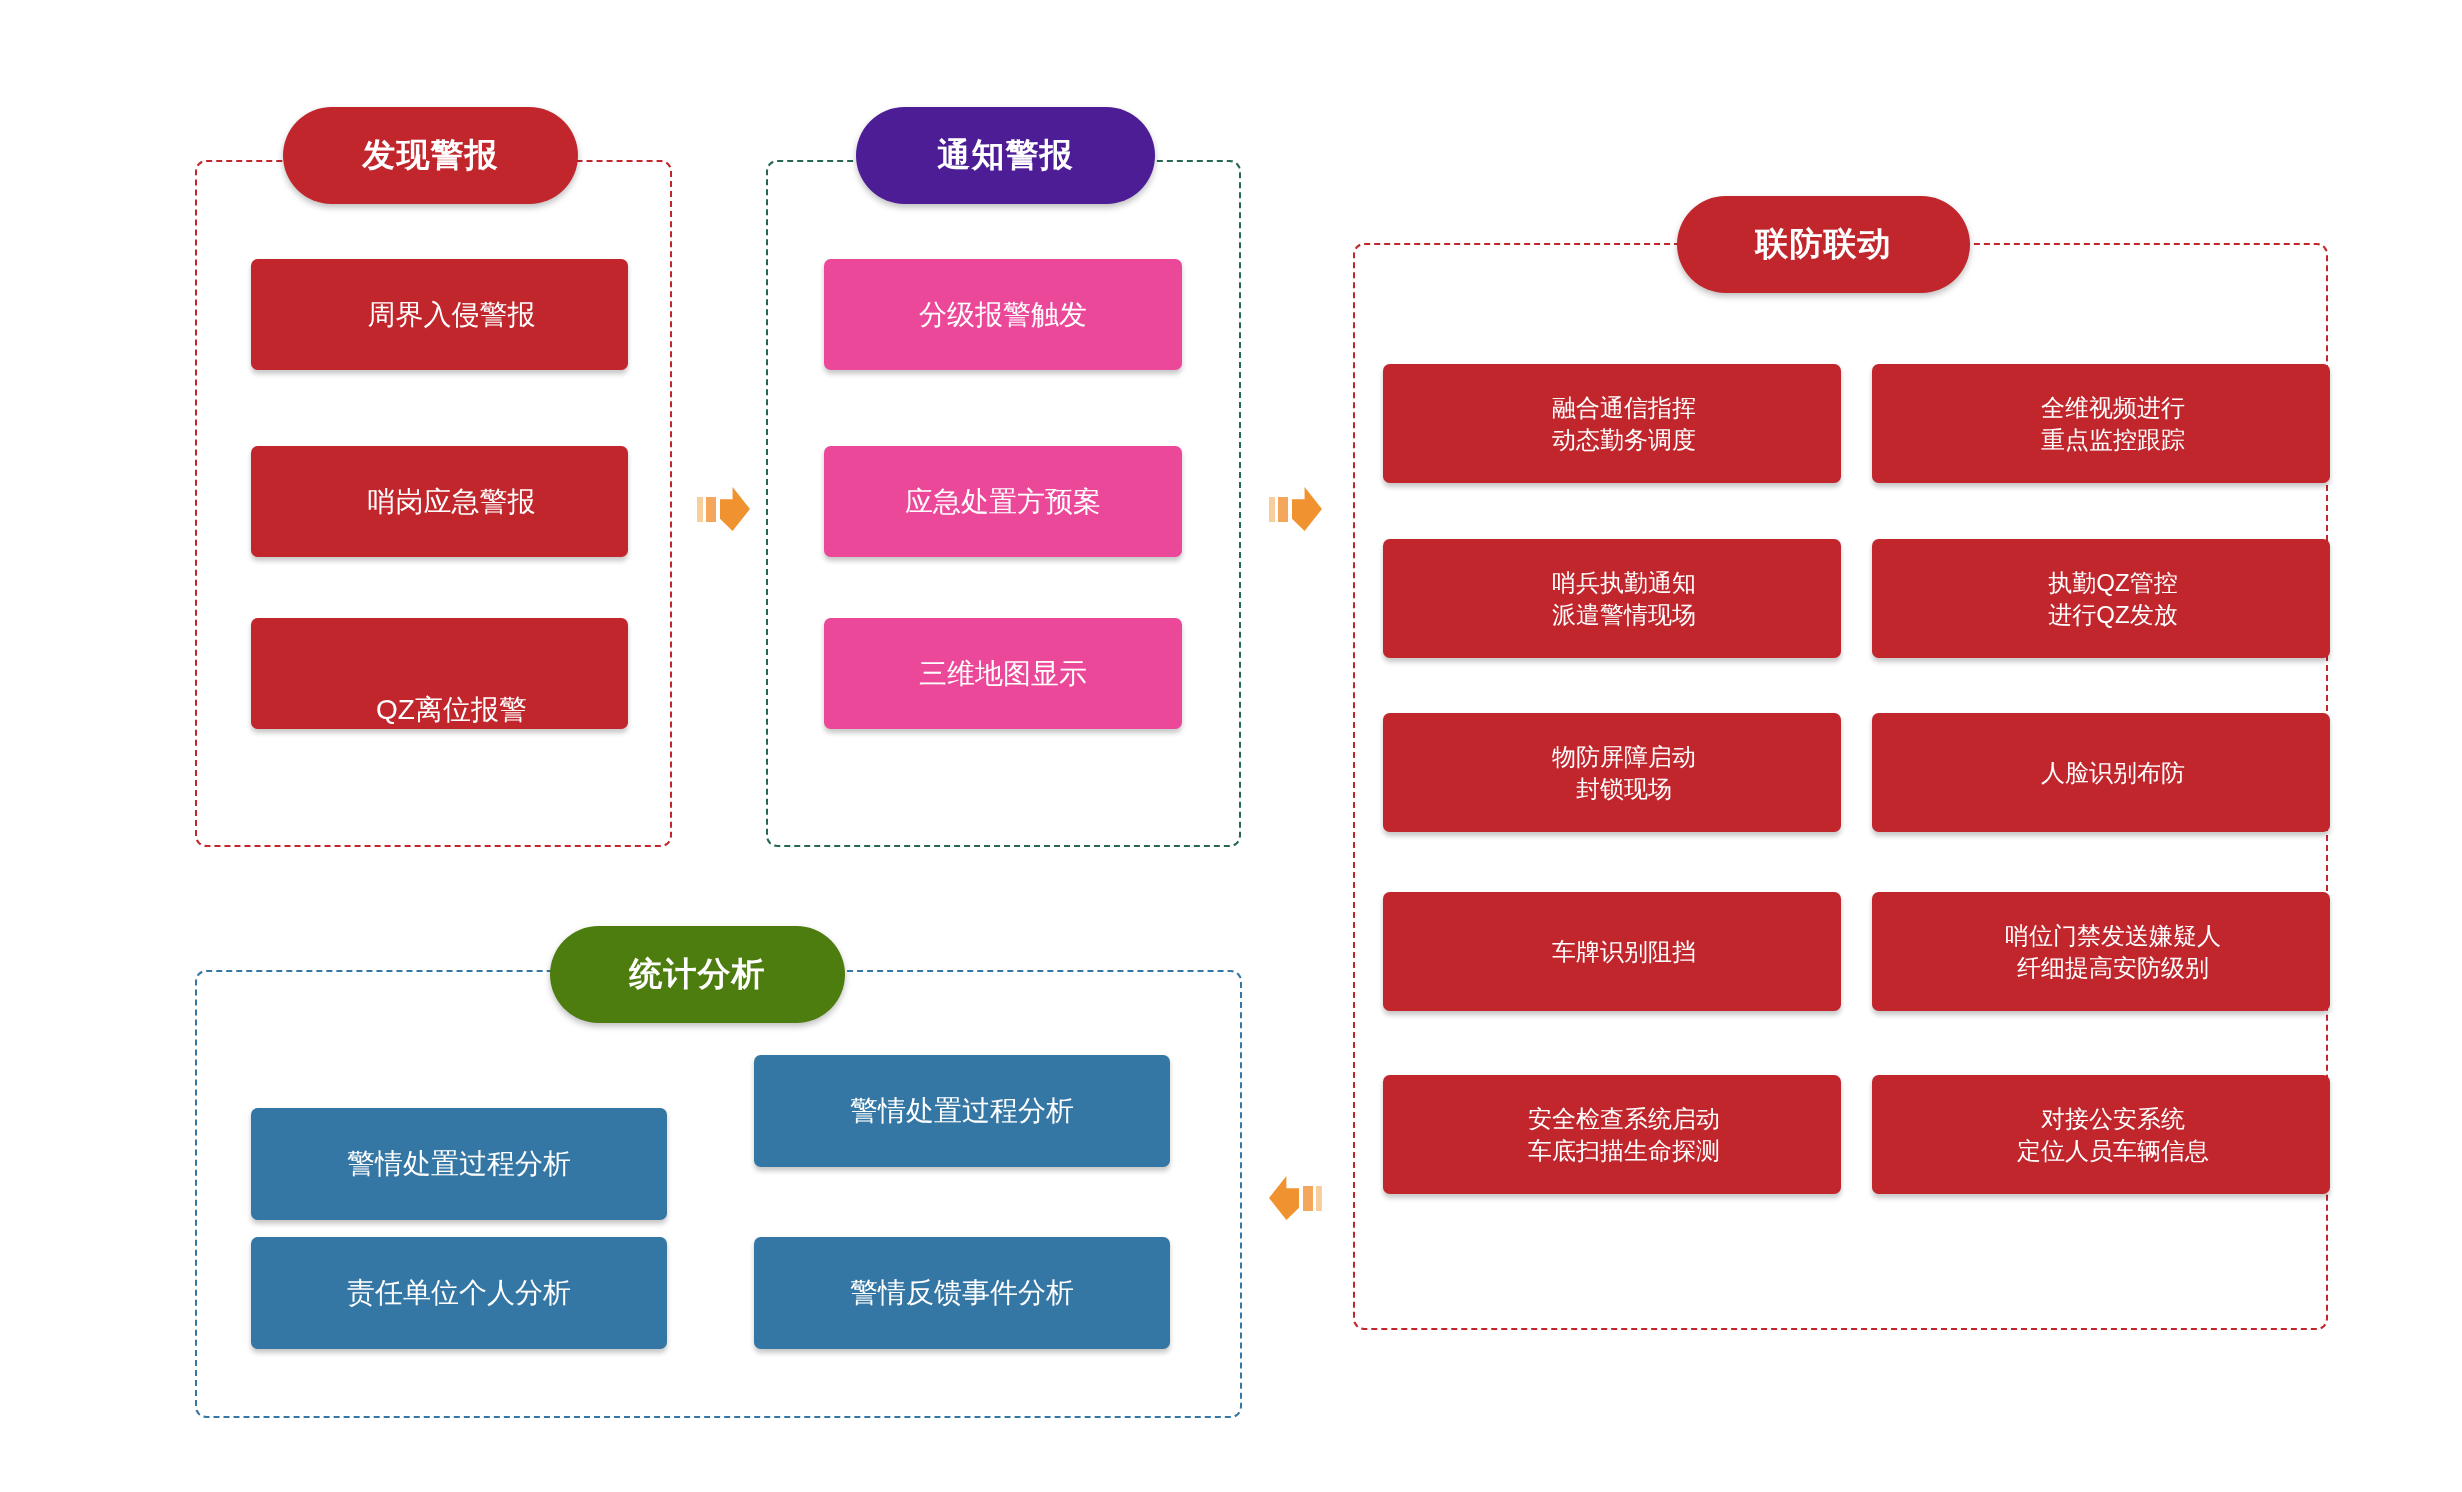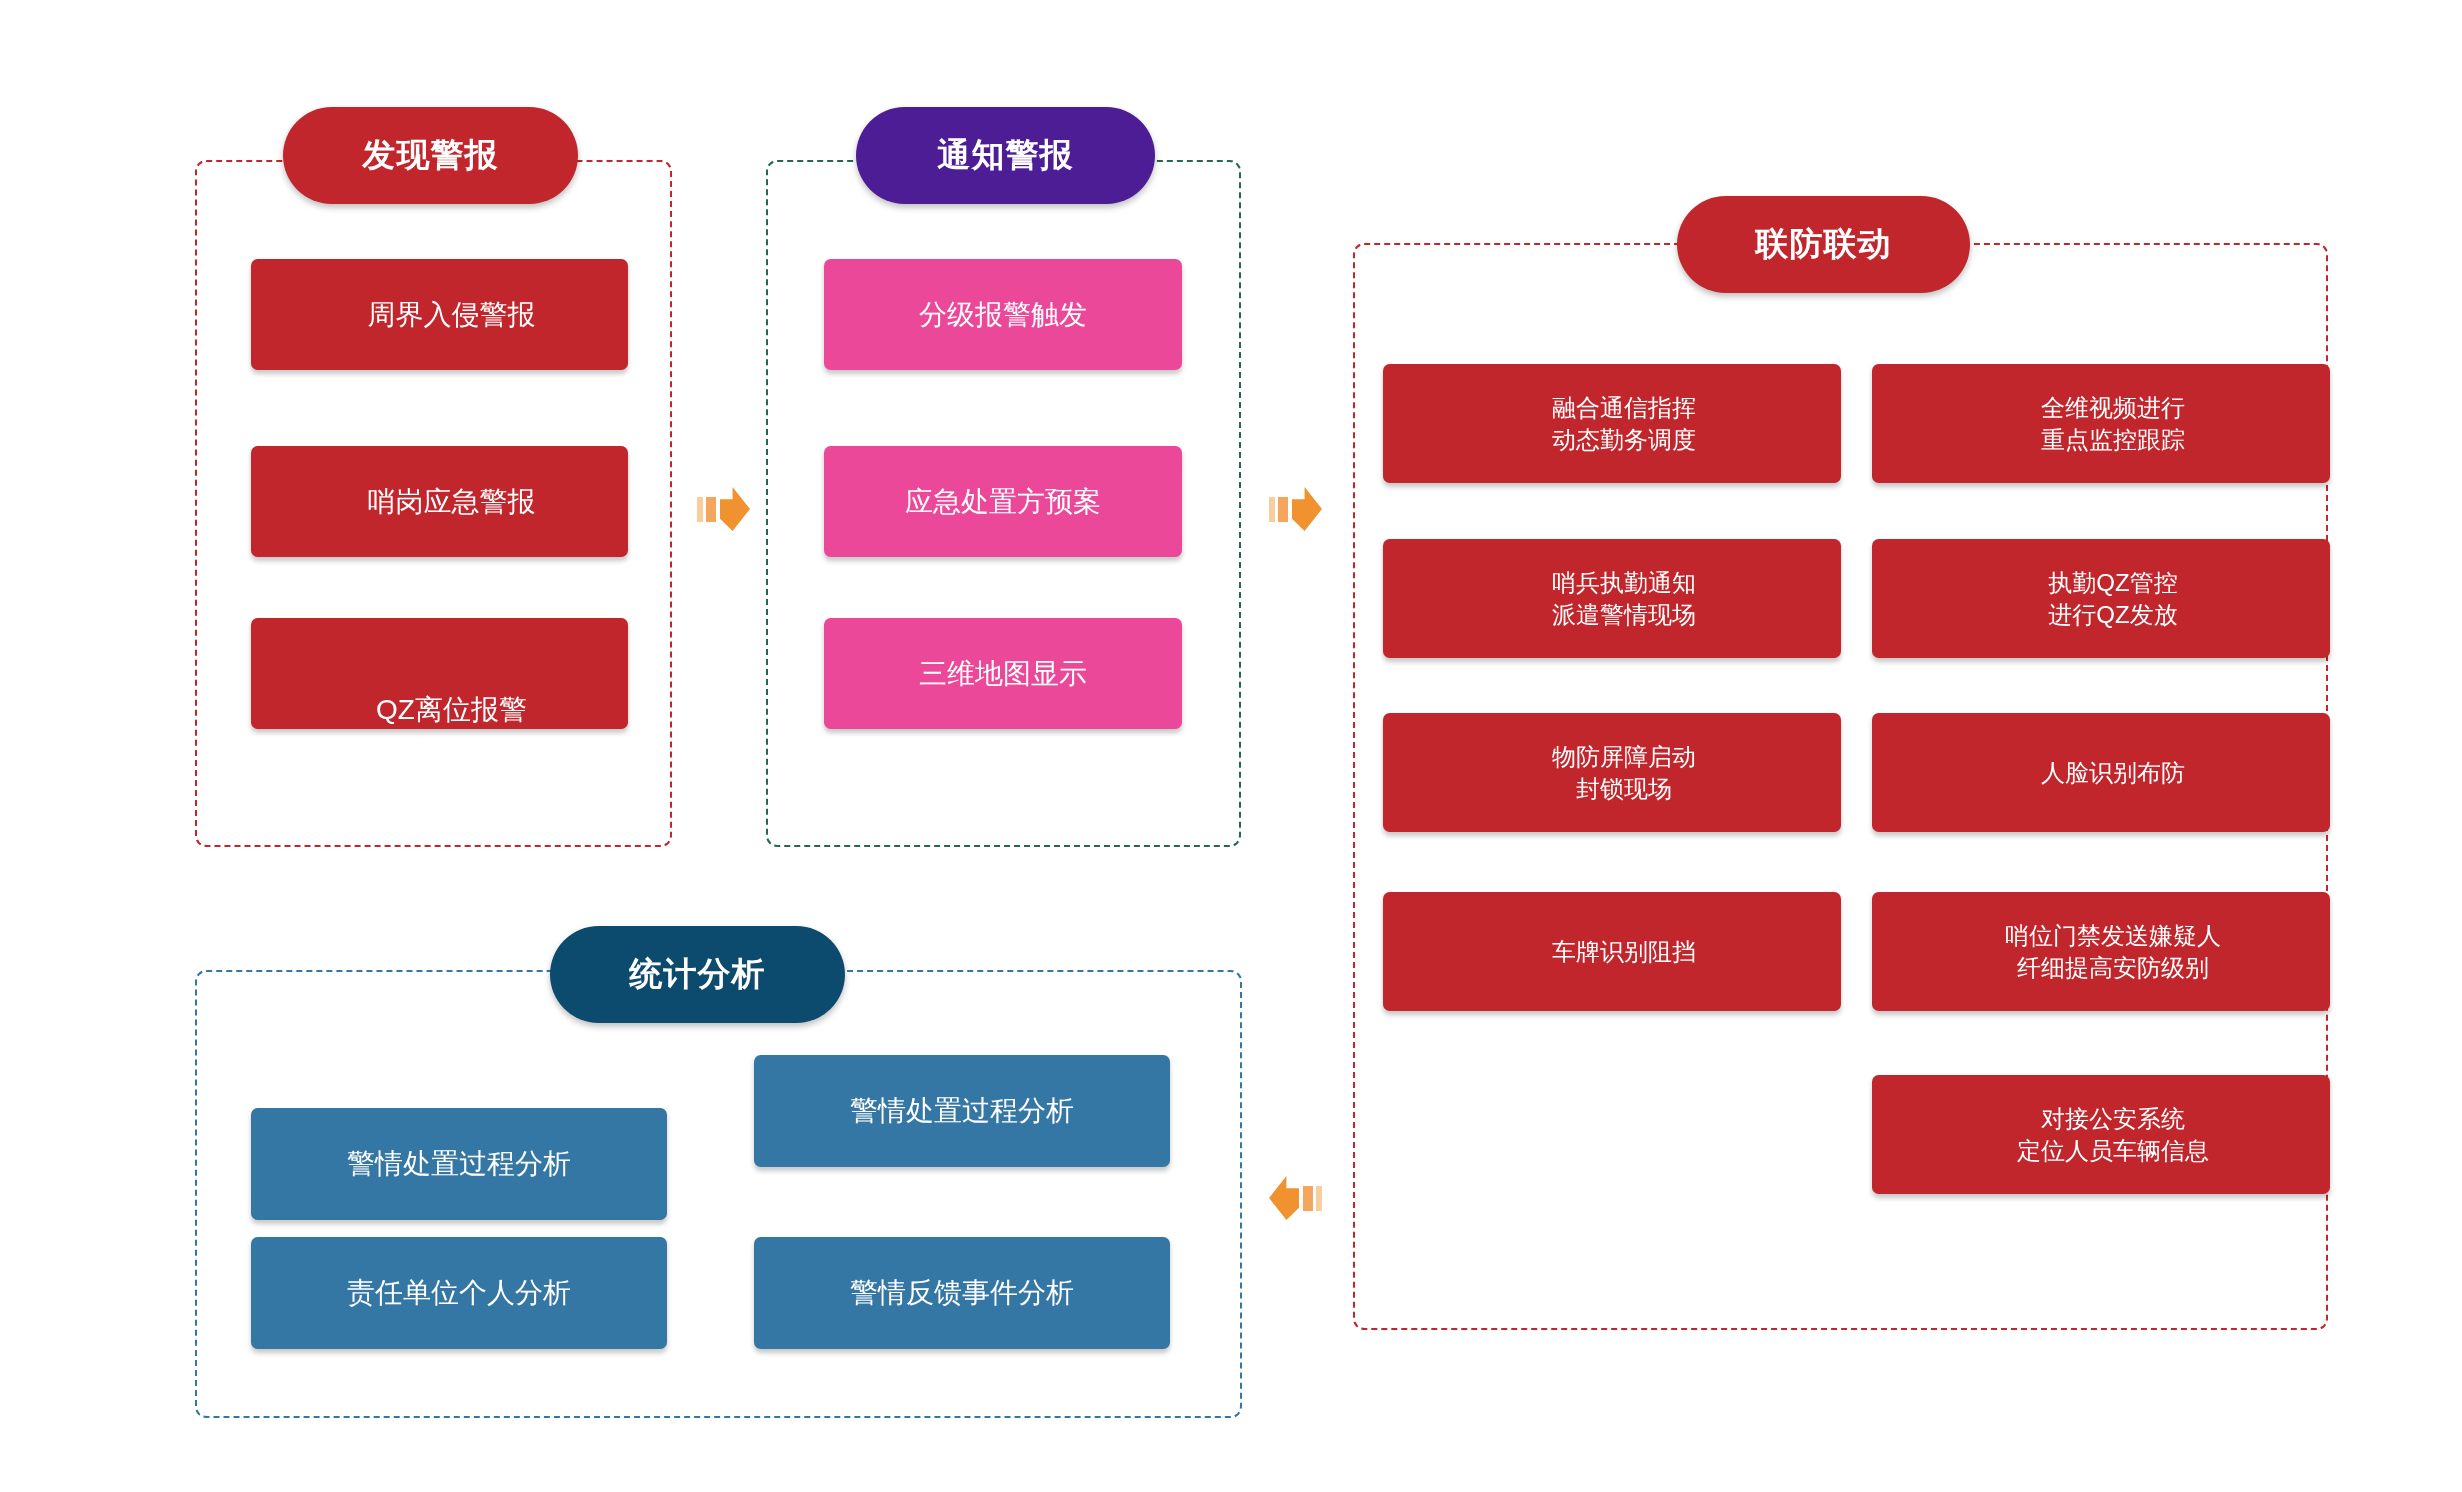--- a/index.html
+++ b/index.html
@@ -10,21 +10,21 @@
   .frame.red{border:2.8px dashed #C1262D;}
   .frame.green{border:2.8px dashed #26684F;}
   .frame.blue{border:2.8px dashed #3577A4;}
 
   .pill{position:absolute;height:97px;border-radius:51px;z-index:3;
         display:flex;align-items:center;justify-content:center;
         color:#ffffff;font-size:33px;font-weight:bold;letter-spacing:1.1px;
         box-shadow:0 3.4px 6.7px rgba(0,0,0,0.25);}
   .pill.red{background:#C1262D;}
   .pill.green{background:#4c1d95;}
-  .pill.blue{background:#0c4a6e;justify-content:center;}
+  .pill.blue{background:#4d7c0f;justify-content:center;}
 
   .box{position:absolute;border-radius:6.7px;z-index:2;
        display:flex;flex-direction:column;align-items:center;justify-content:center;
        color:#ffffff;text-align:center;
        box-shadow:0 3.4px 5.6px rgba(0,0,0,0.22);}
   .box.red{background:#C1262D;padding-left:24px;}
   .box.green{background:#ec4899;}
   .box.blue{background:#3577A4;}
   .box span{display:block;white-space:nowrap;}
 
@@ -90,20 +90,24 @@
     <span>哨兵执勤通知</span>
     <span>派遣警情现场</span>
   </div>
   <div class="box red s3" style="left:1383px;top:713px;">
     <span>物防屏障启动</span>
     <span>封锁现场</span>
   </div>
   <div class="box red s3" style="left:1383px;top:892px;">
     <span>车牌识别阻挡</span>
   </div>
+  <div class="box red s3" style="left:1383px;top:1075px;">
+    <span>安全检查系统启动</span>
+    <span>车底扫描生命探测</span>
+  </div>
 
   <div class="box red s3" style="left:1872px;top:364px;">
     <span>全维视频进行</span>
     <span>重点监控跟踪</span>
   </div>
   <div class="box red s3" style="left:1872px;top:539px;">
     <span>执勤QZ管控</span>
     <span>进行QZ发放</span>
   </div>
   <div class="box red s3" style="left:1872px;top:713px;">

